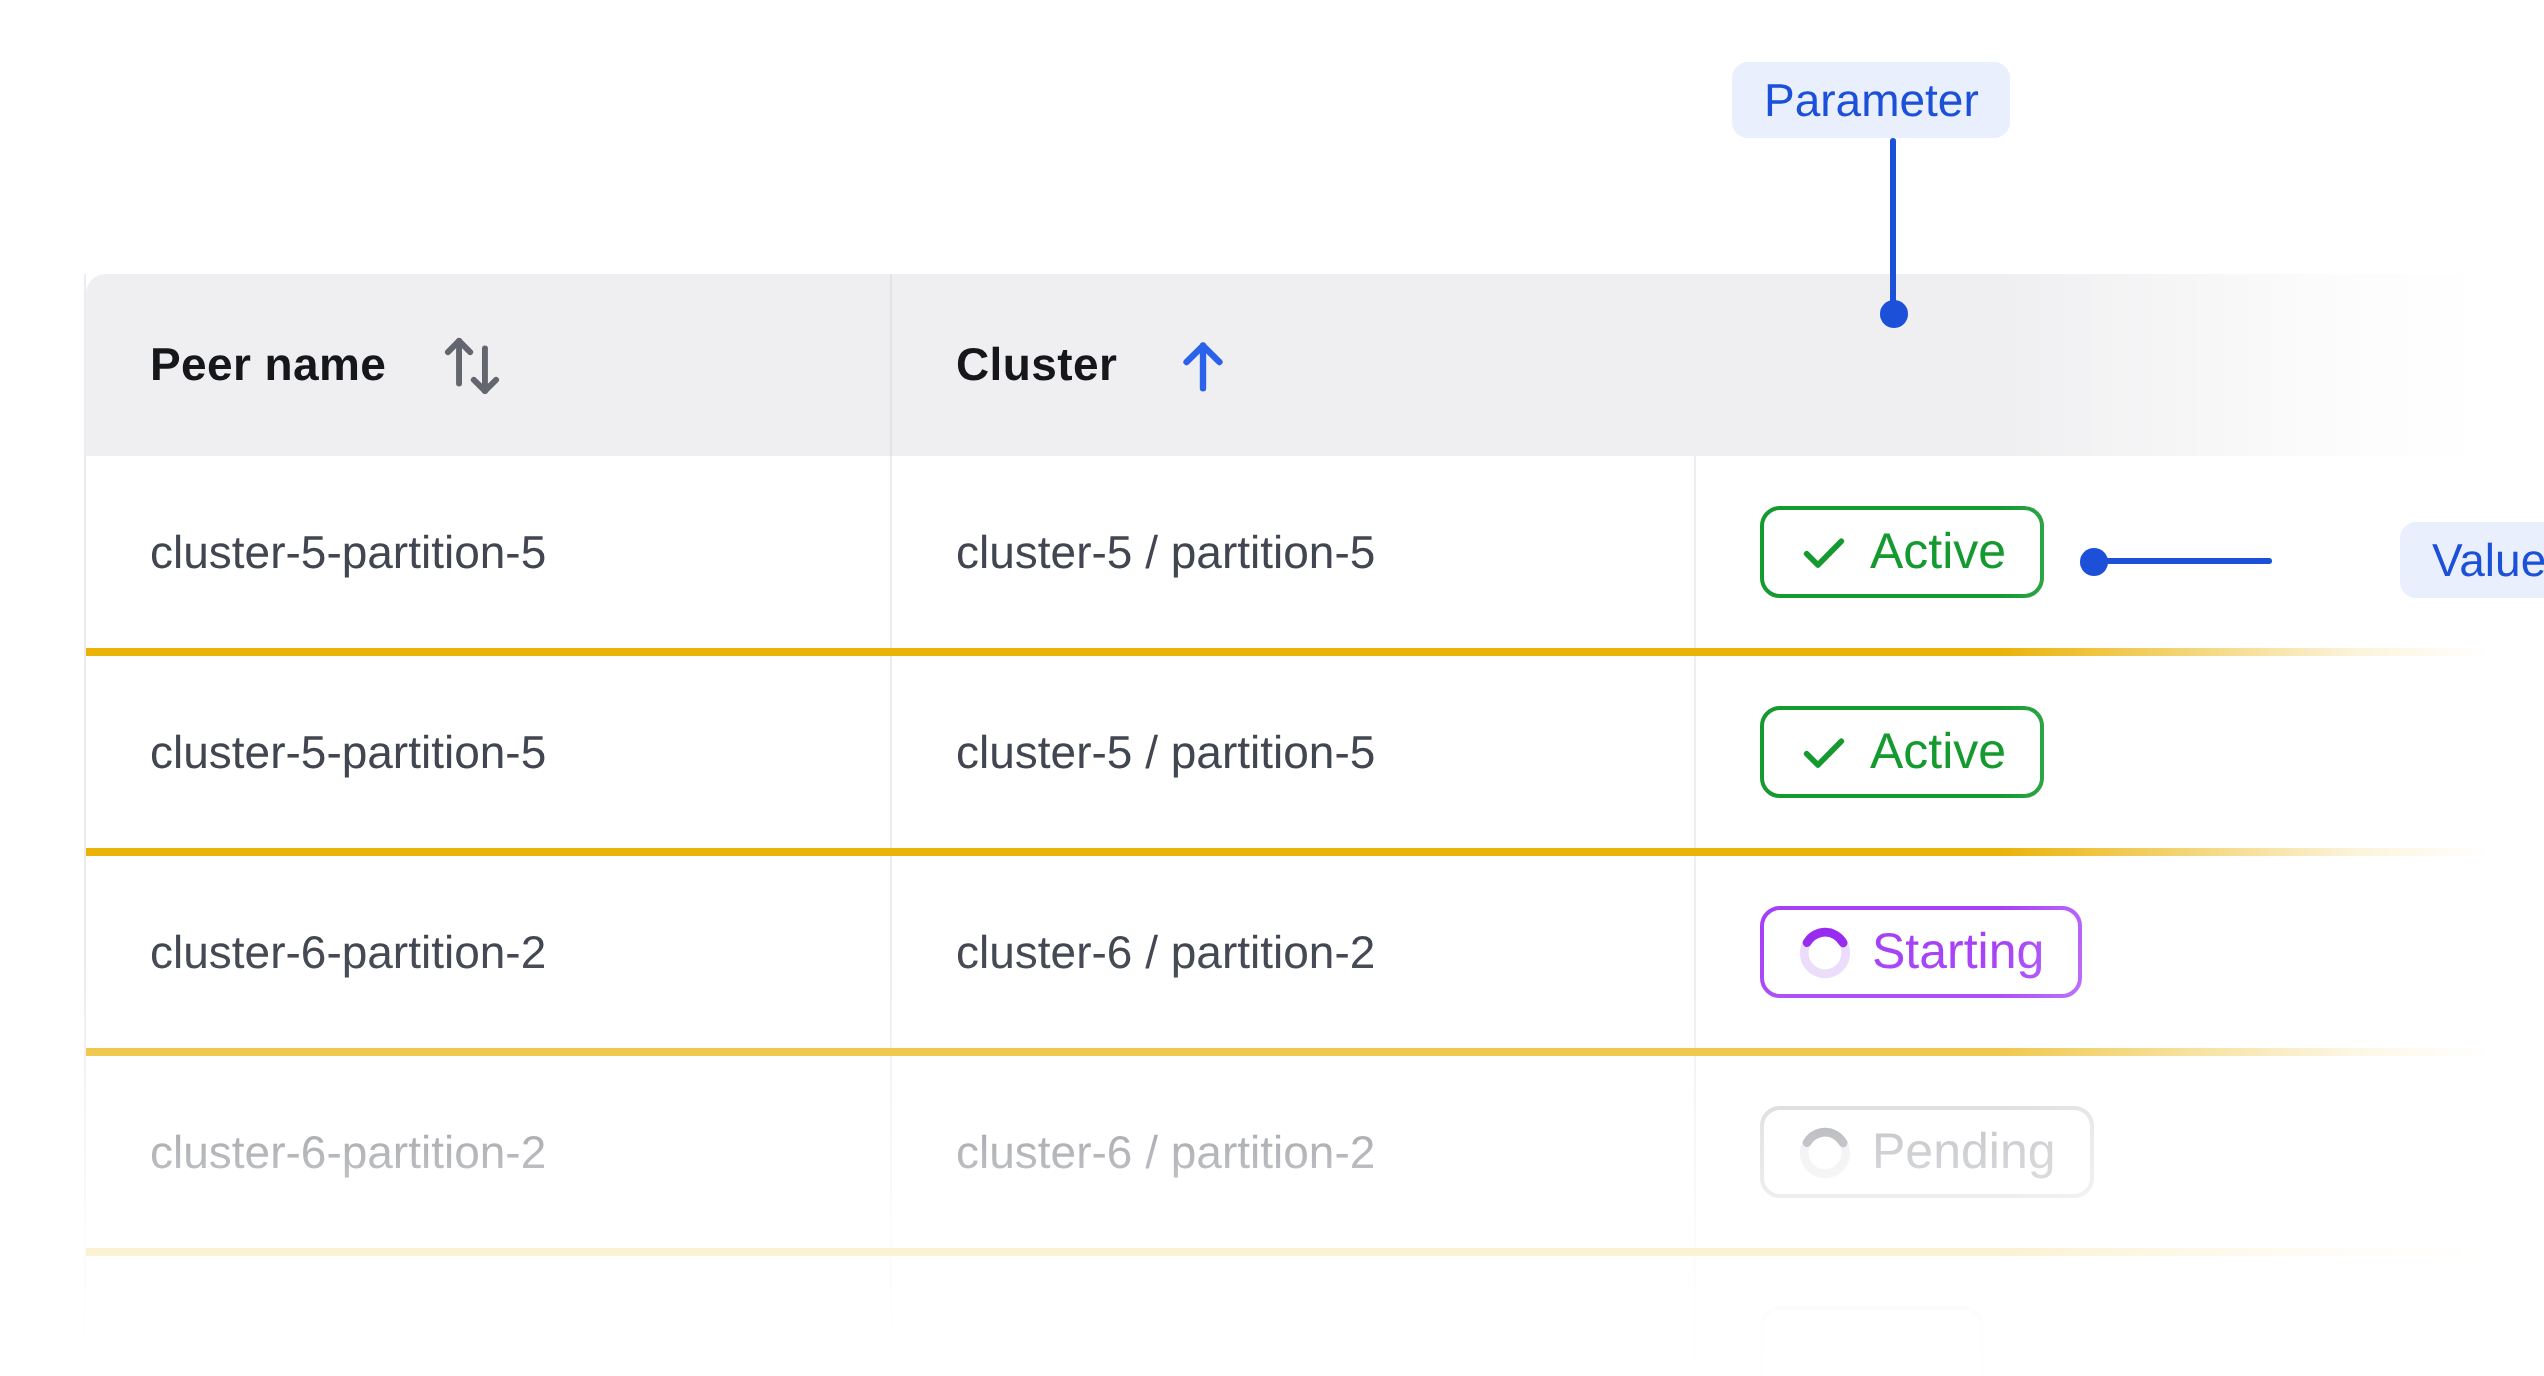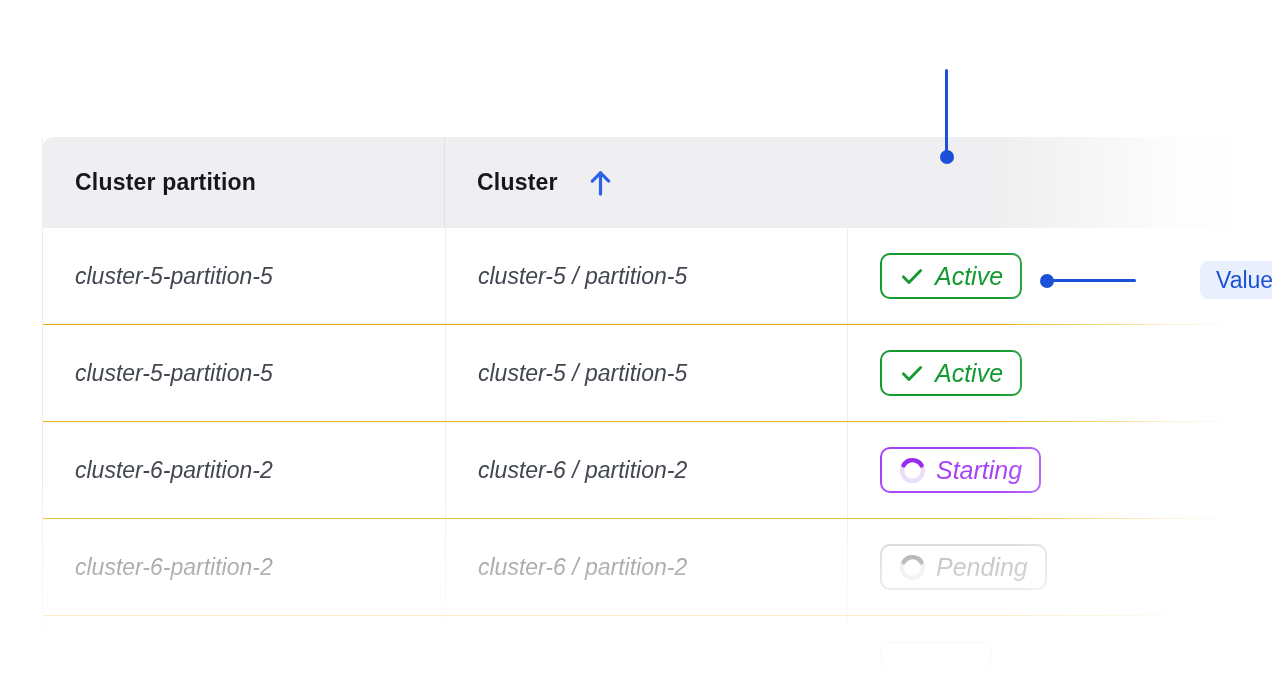--- a/index.html
+++ b/index.html
@@ -9,21 +9,21 @@
   }
   
   .table{position:absolute;left:42px;top:137px;width:1230px;border-left:1px solid #ECEBEF;}
   .thead{display:flex;height:91px;background:#EFEFF1;border-radius:10px 10px 0 0;}
   .th{display:flex;align-items:center;padding-left:32px;box-sizing:border-box;
       font-size:23px;font-weight:700;color:#16171B;letter-spacing:.2px;}
   .col1{width:403px;}
   .col2{width:402px;}
   .col3{flex:1;}
   .thead .col1,.thead .col2{border-right:1px solid #E3E2E6;}
-  .tr{display:flex;height:96px;border-bottom:1px solid #eab308;background:#fff;font-style:italic;}
+  .tr{display:flex;height:96px;border-bottom:4px solid #eab308;background:#fff;}
   .td{display:flex;align-items:center;padding-left:32px;box-sizing:border-box;
       font-size:23px;color:#414650;}
   .tr .col1,.tr .col2{border-right:1px solid #EDECF0;}
   .tr:first-of-type{border-top:1px solid #E7E6EA;}
 
   
   .badge{display:inline-flex;align-items:center;gap:10px;height:46px;padding:0 17px;
          border:2px solid;border-radius:10px;font-size:25px;font-weight:500;
          background:#fff;box-sizing:border-box;}
   .badge.active{color:#159A30;border-color:#159A30;}
@@ -51,22 +51,30 @@
   .ann-hline{width:89px;height:3px;background:#1C50D8;border-radius:2px;}
   .ann-dot{width:14px;height:14px;border-radius:50%;background:#1C50D8;}
 </style>
 </head>
 <body>
 
 <div class="stage">
 
   <div class="table">
     <div class="thead">
-      <div class="th col2">
-        <span>Cluster partition</span>
+      <div class="th col1">
+        <span>Peer name</span>
+        <span class="sort-both">
+          <svg width="34" height="37" viewBox="0 0 36 40" fill="none" stroke="#63666E" stroke-width="3.2" stroke-linecap="round" stroke-linejoin="round">
+            <path d="M11 30V7"></path>
+              <path d="M5 13l6-6 6 6"></path>
+            <path d="M25 11v23"></path>
+              <path d="M19 28l6 6 6-6"></path>
+          </svg>
+        </span>
       </div>
       <div class="th col3">
         <span>Cluster</span>
         <span class="sort-up">
           <svg width="29" height="31" viewBox="0 0 30 32" fill="none" stroke="#2A63E9" stroke-width="3.3" stroke-linecap="round" stroke-linejoin="round">
             <path d="M15 28V6"></path>
               <path d="M6.5 14.5L15 6l8.5 8.5"></path>
           </svg>
         </span>
       </div>
@@ -131,20 +139,23 @@
       <div class="td col2"></div>
       <div class="td col3">
         <span class="badge ghost"></span>
       </div>
     </div>
   </div>
 
   <div class="fade-right"></div>
   <div class="fade-bottom"></div>
 
+  <div class="ann ann-badge" style="left:866px;top:31px;">
+    <span>Parameter</span>
+  </div>
   <div class="ann ann-vline" style="left:945px;top:69px;"></div>
   <div class="ann ann-dot" style="left:940px;top:150px;"></div>
 
   <div class="ann ann-dot" style="left:1040px;top:274px;"></div>
   <div class="ann ann-hline" style="left:1047px;top:279px;"></div>
   <div class="ann ann-badge" style="left:1200px;top:261px;">
     <span>Value</span>
   </div>
 
 </div>

